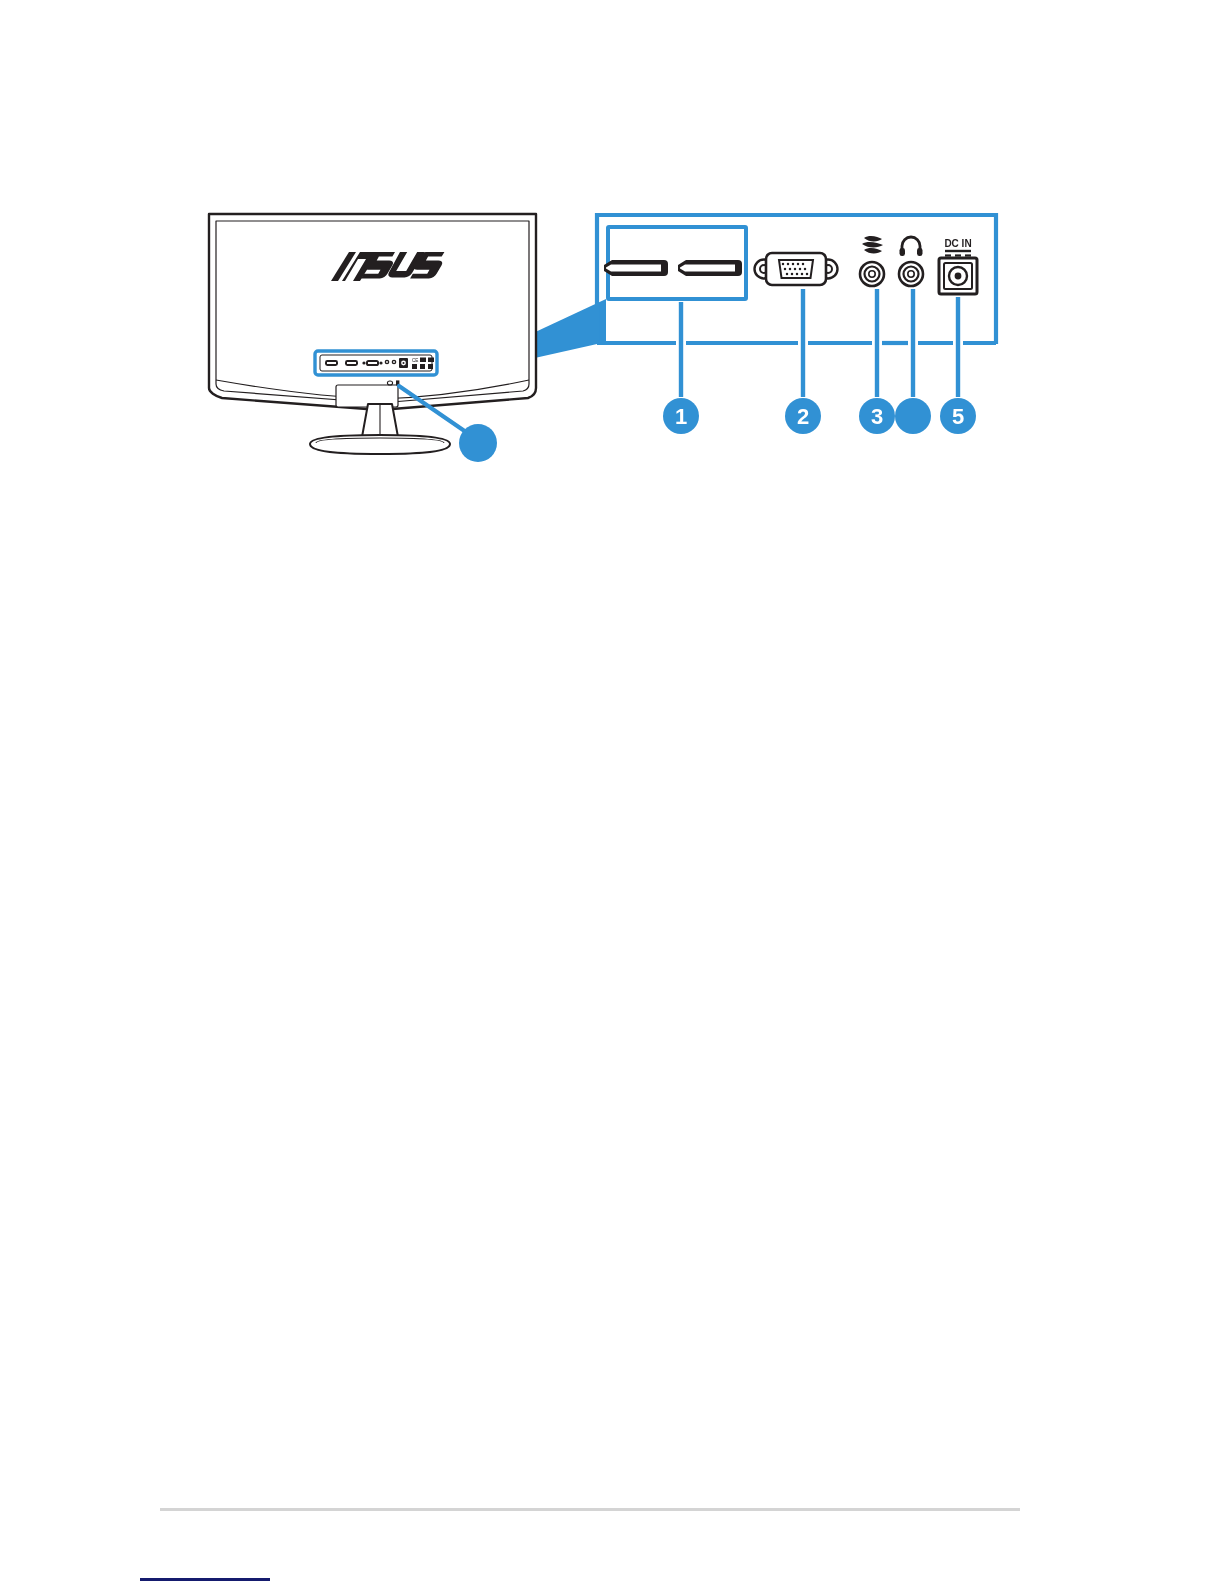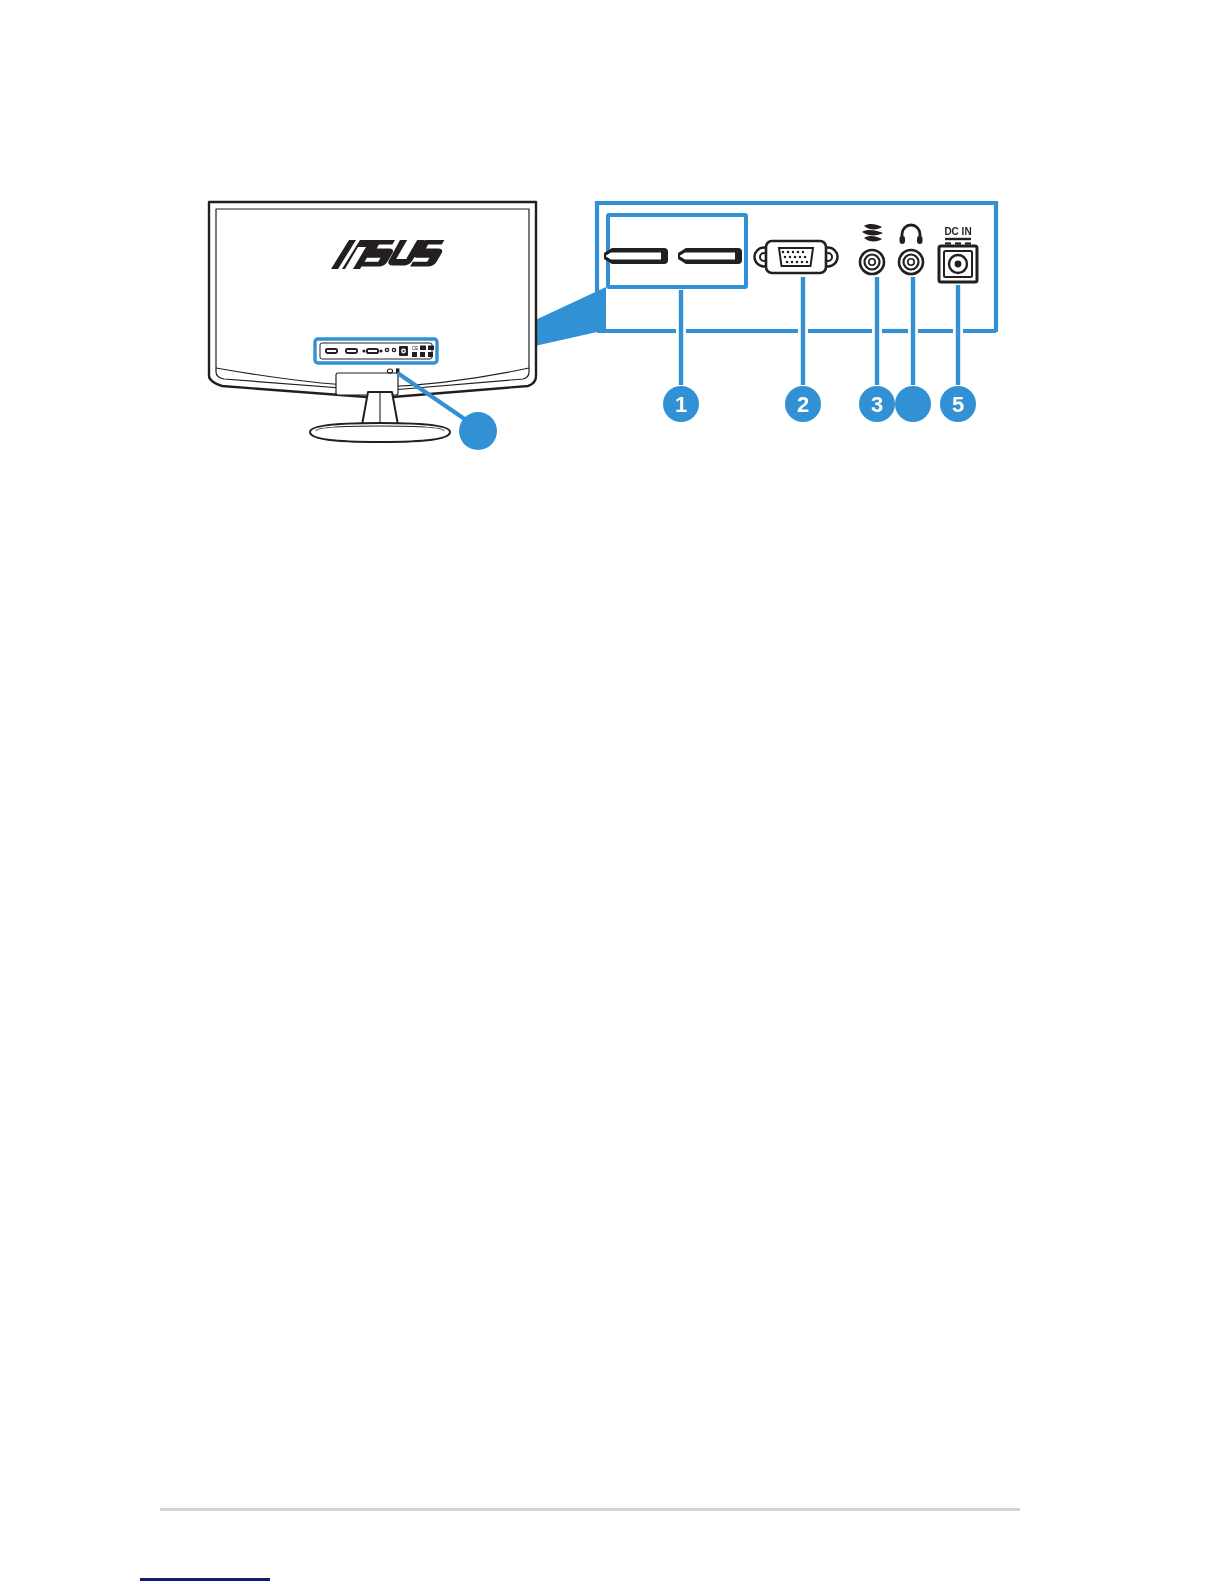--- a/index.html
+++ b/index.html
@@ -1,19 +1,19 @@
 <!DOCTYPE html>
 <html><head>
 <meta charset="utf-8">
 <style>
   html,body{margin:0;padding:0;background:#ffffff;}
   body{width:1224px;height:1584px;position:relative;overflow:hidden;
        font-family:"Liberation Sans","DejaVu Sans",sans-serif;}
   .page{position:absolute;left:0;top:0;width:1224px;height:1584px;}
-  .fig{position:absolute;left:0;top:0;width:1024px;height:500px;text-decoration:underline;}
+  .fig{position:absolute;left:0;top:12px;width:1024px;height:500px;text-decoration:underline;}
   .fig svg{display:block;}
   .footer-rule{position:absolute;left:160px;top:1508px;width:860px;height:3px;
                background:#d4d4d4;}
   .page-edge{position:absolute;left:140px;top:1578px;width:130px;height:3px;
              background:#151b6e;}
   .sr{position:absolute;width:1px;height:1px;overflow:hidden;clip:rect(0 0 0 0);
       white-space:nowrap;}
 </style>
 </head>
 <body>

